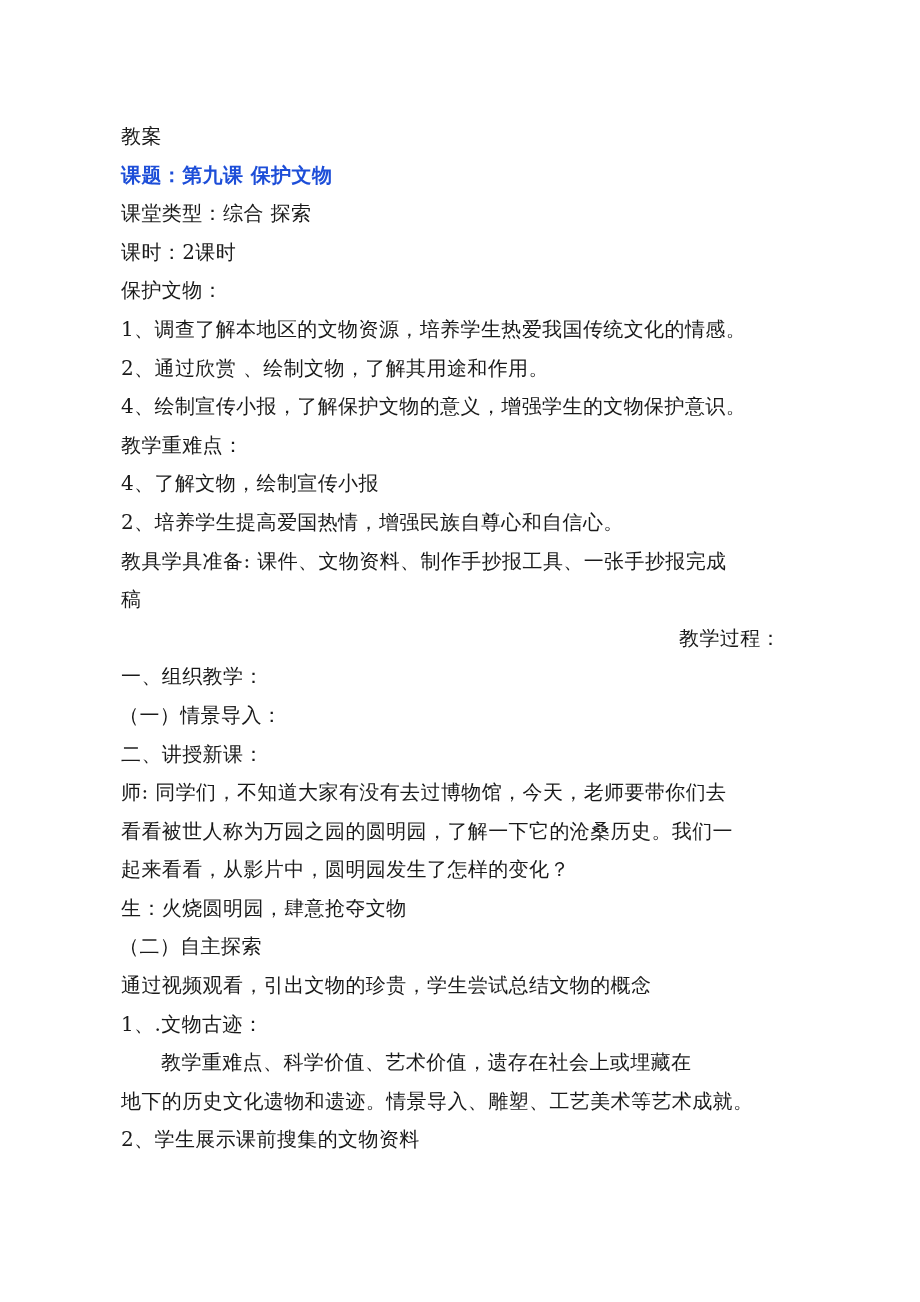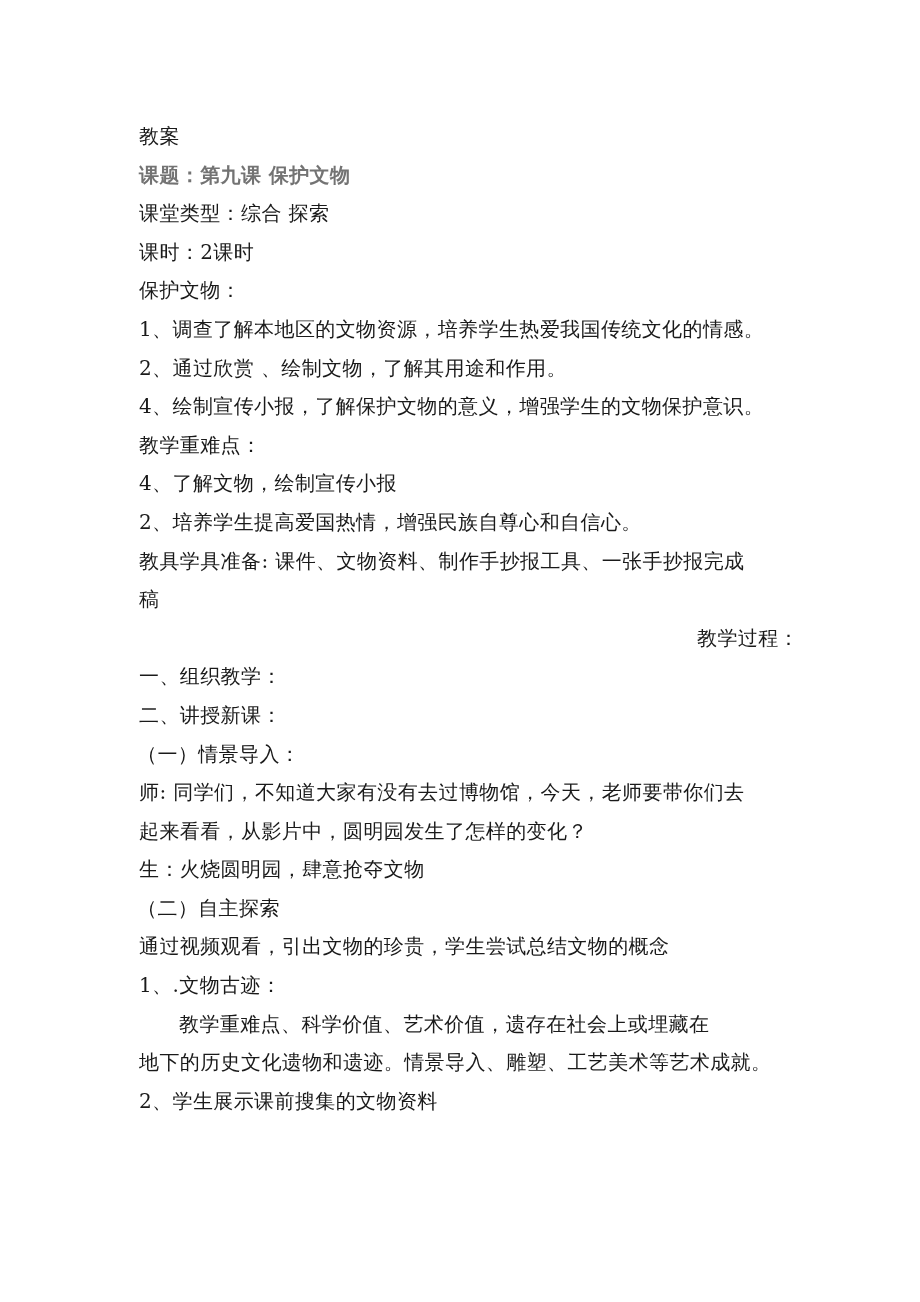--- a/index.html
+++ b/index.html
@@ -10,34 +10,34 @@
     body {
       width: 920px;
       height: 1302px;
       position: relative;
       overflow: hidden;
       font-family: "DejaVu Serif", "Liberation Serif", serif;
       color: #1a1a1a;
     }
     .page {
       position: absolute;
-      left: 139px;
+      left: 121px;
       top: 117px;
       width: 660px;
     }
     .line {
       font-size: 20px;
       line-height: 38.6px;
       height: 38.6px;
       white-space: nowrap;
       letter-spacing: 0.4px;
     }
     .bold {
       font-weight: bold;
-      color: #737373;
+      color: #1d4ed8;
     }
     .indent-para { padding-left: 40px; }
     .indent-paren { padding-left: 0px; margin-left: -2px; }
   </style>
 </head>
 <body>
 
 <div class="page">
   <div class="line">教案</div>
   <div class="line bold">课题：第九课  保护文物</div>
@@ -51,24 +51,25 @@
 
   <div class="line">教学重难点：</div>
   <div class="line">4、了解文物，绘制宣传小报</div>
   <div class="line">2、培养学生提高爱国热情，增强民族自尊心和自信心。</div>
 
   <div class="line">教具学具准备: 课件、文物资料、制作手抄报工具、一张手抄报完成</div>
   <div class="line">稿</div>
 
   <div class="line" style="white-space:pre;text-align:right;"> 教学过程：</div>
   <div class="line">一、组织教学：</div>
+  <div class="line indent-paren">（一）情景导入：</div>
+
   <div class="line">二、讲授新课：</div>
-
-  <div class="line indent-paren">（一）情景导入：</div>
   <div class="line">师: 同学们，不知道大家有没有去过博物馆，今天，老师要带你们去</div>
+  <div class="line">看看被世人称为万园之园的圆明园，了解一下它的沧桑历史。我们一</div>
   <div class="line">起来看看，从影片中，圆明园发生了怎样的变化？</div>
   <div class="line">生：火烧圆明园，肆意抢夺文物</div>
 
   <div class="line indent-paren">（二）自主探索</div>
   <div class="line">通过视频观看，引出文物的珍贵，学生尝试总结文物的概念</div>
   <div class="line">1、.文物古迹：</div>
   <div class="line indent-para">教学重难点、科学价值、艺术价值，遗存在社会上或埋藏在</div>
   <div class="line">地下的历史文化遗物和遗迹。情景导入、雕塑、工艺美术等艺术成就。</div>
   <div class="line">2、学生展示课前搜集的文物资料</div>
 </div>

